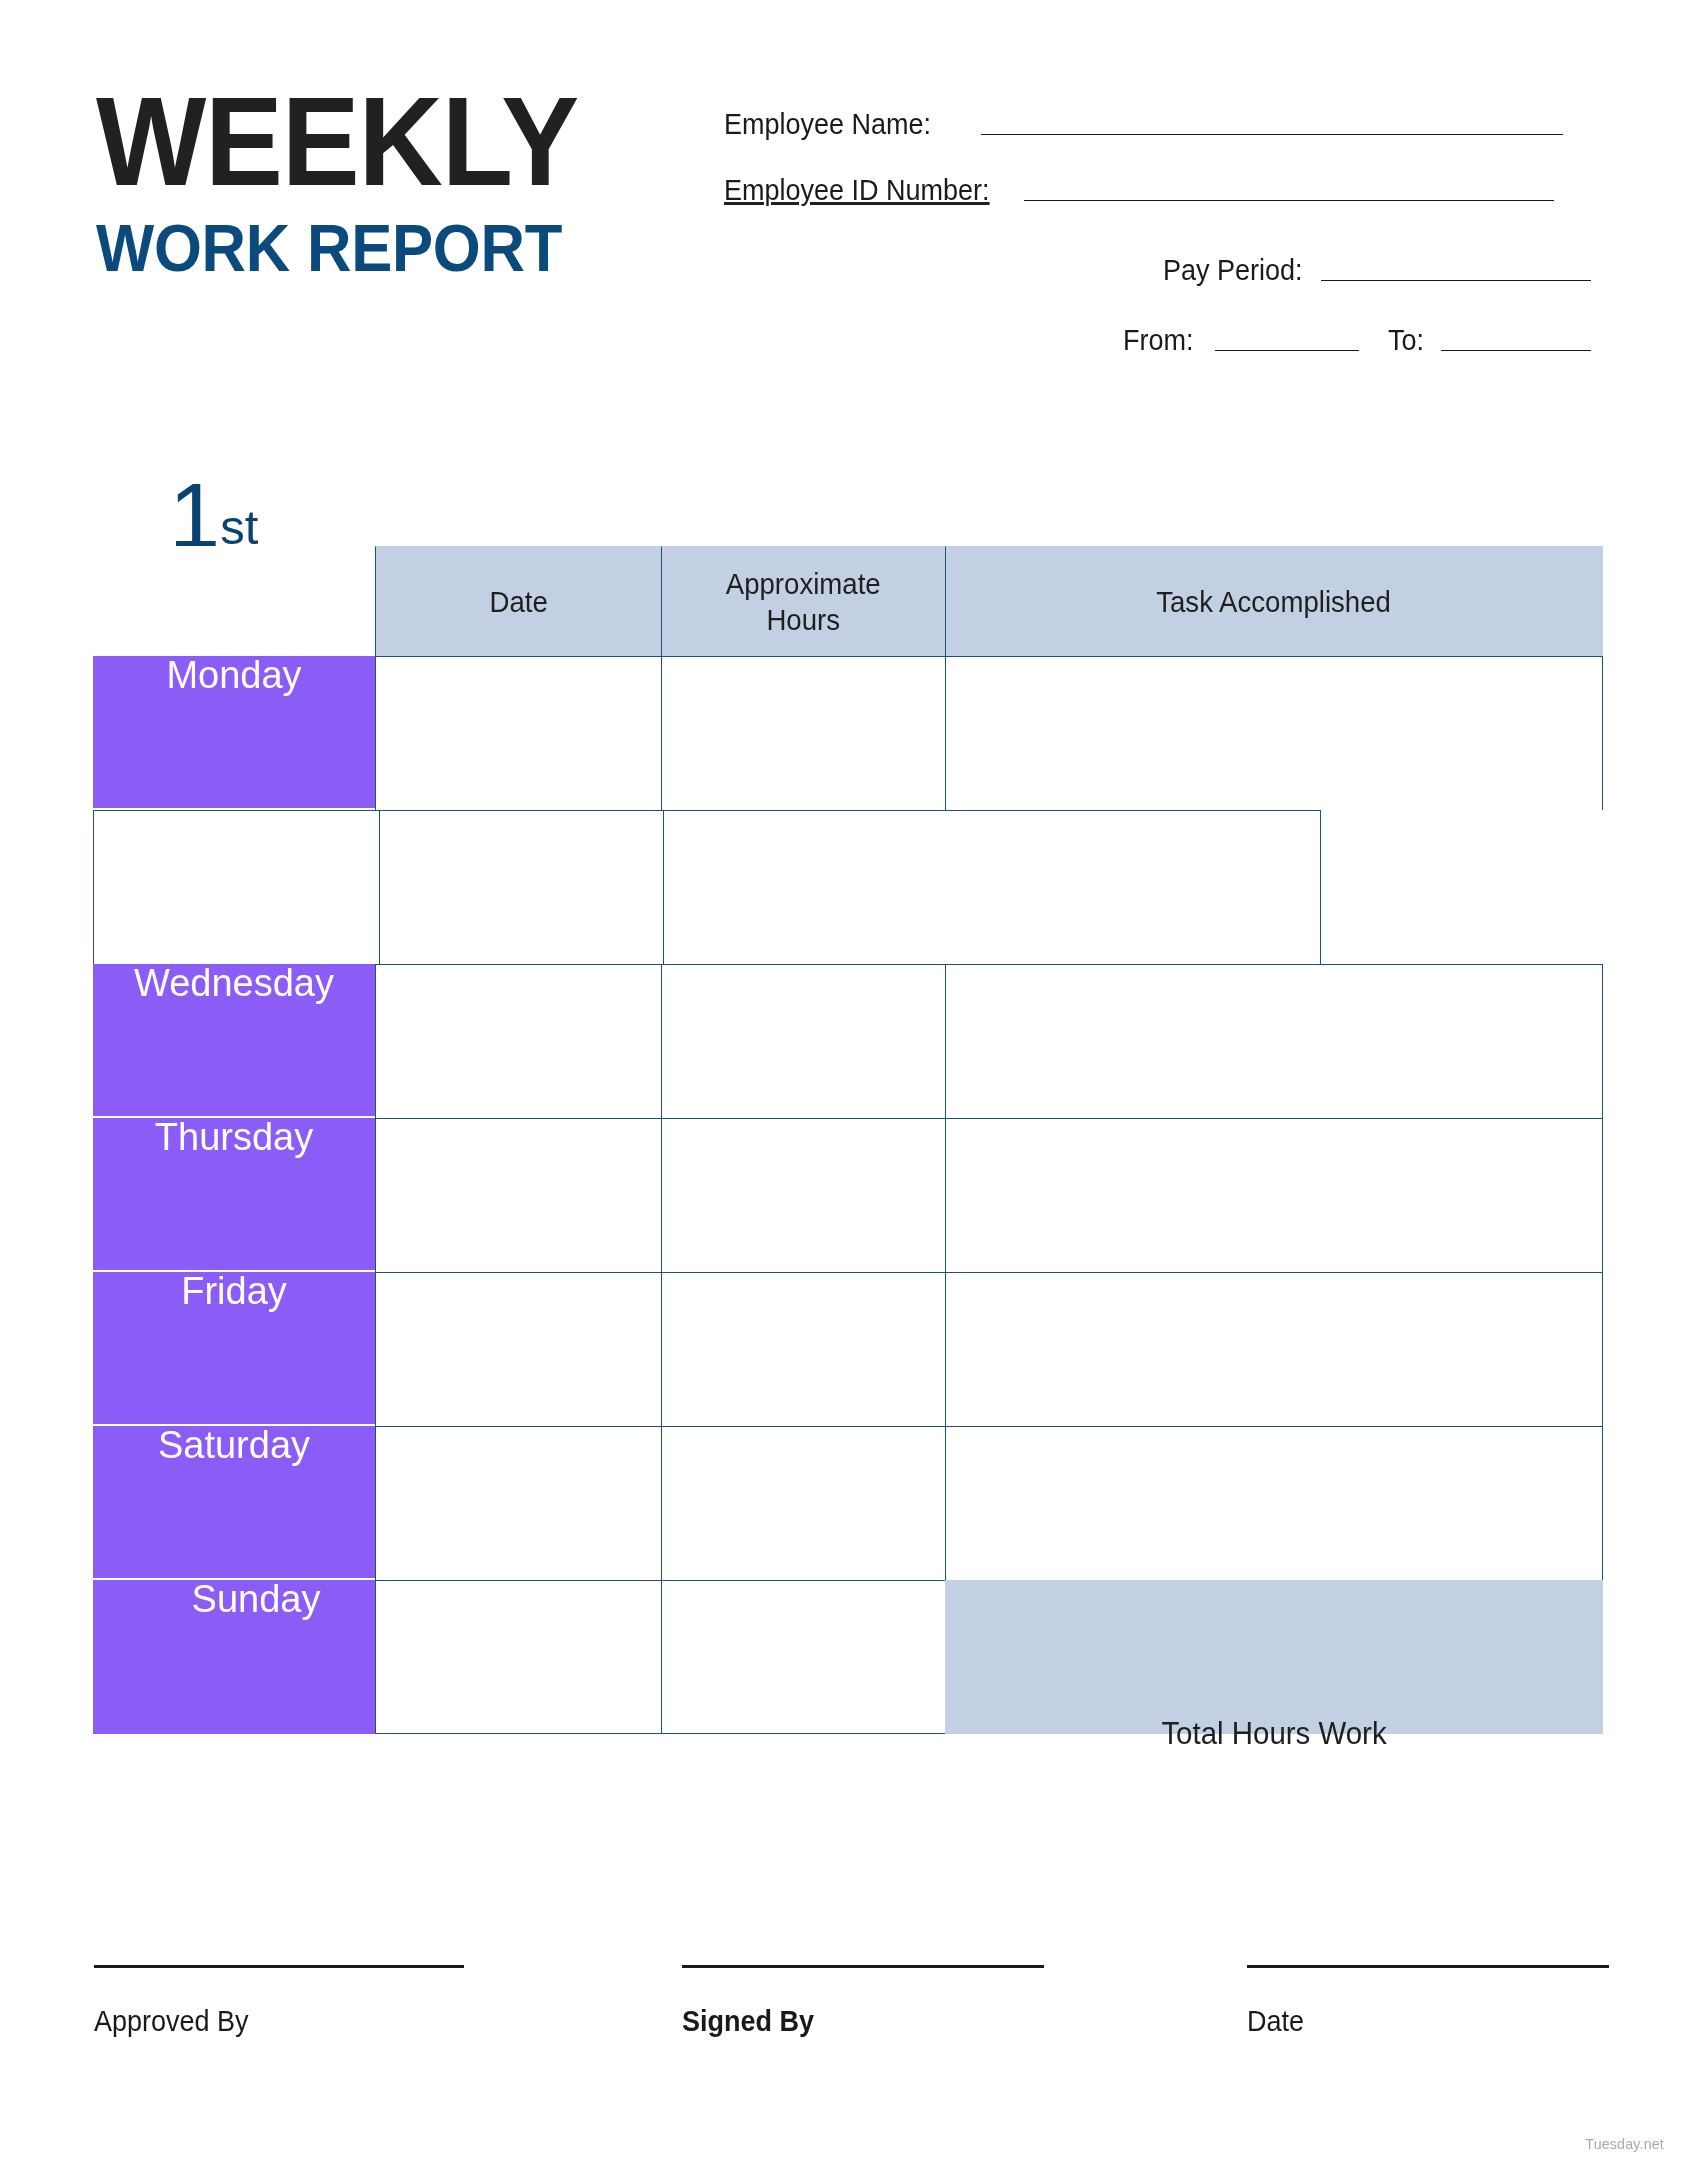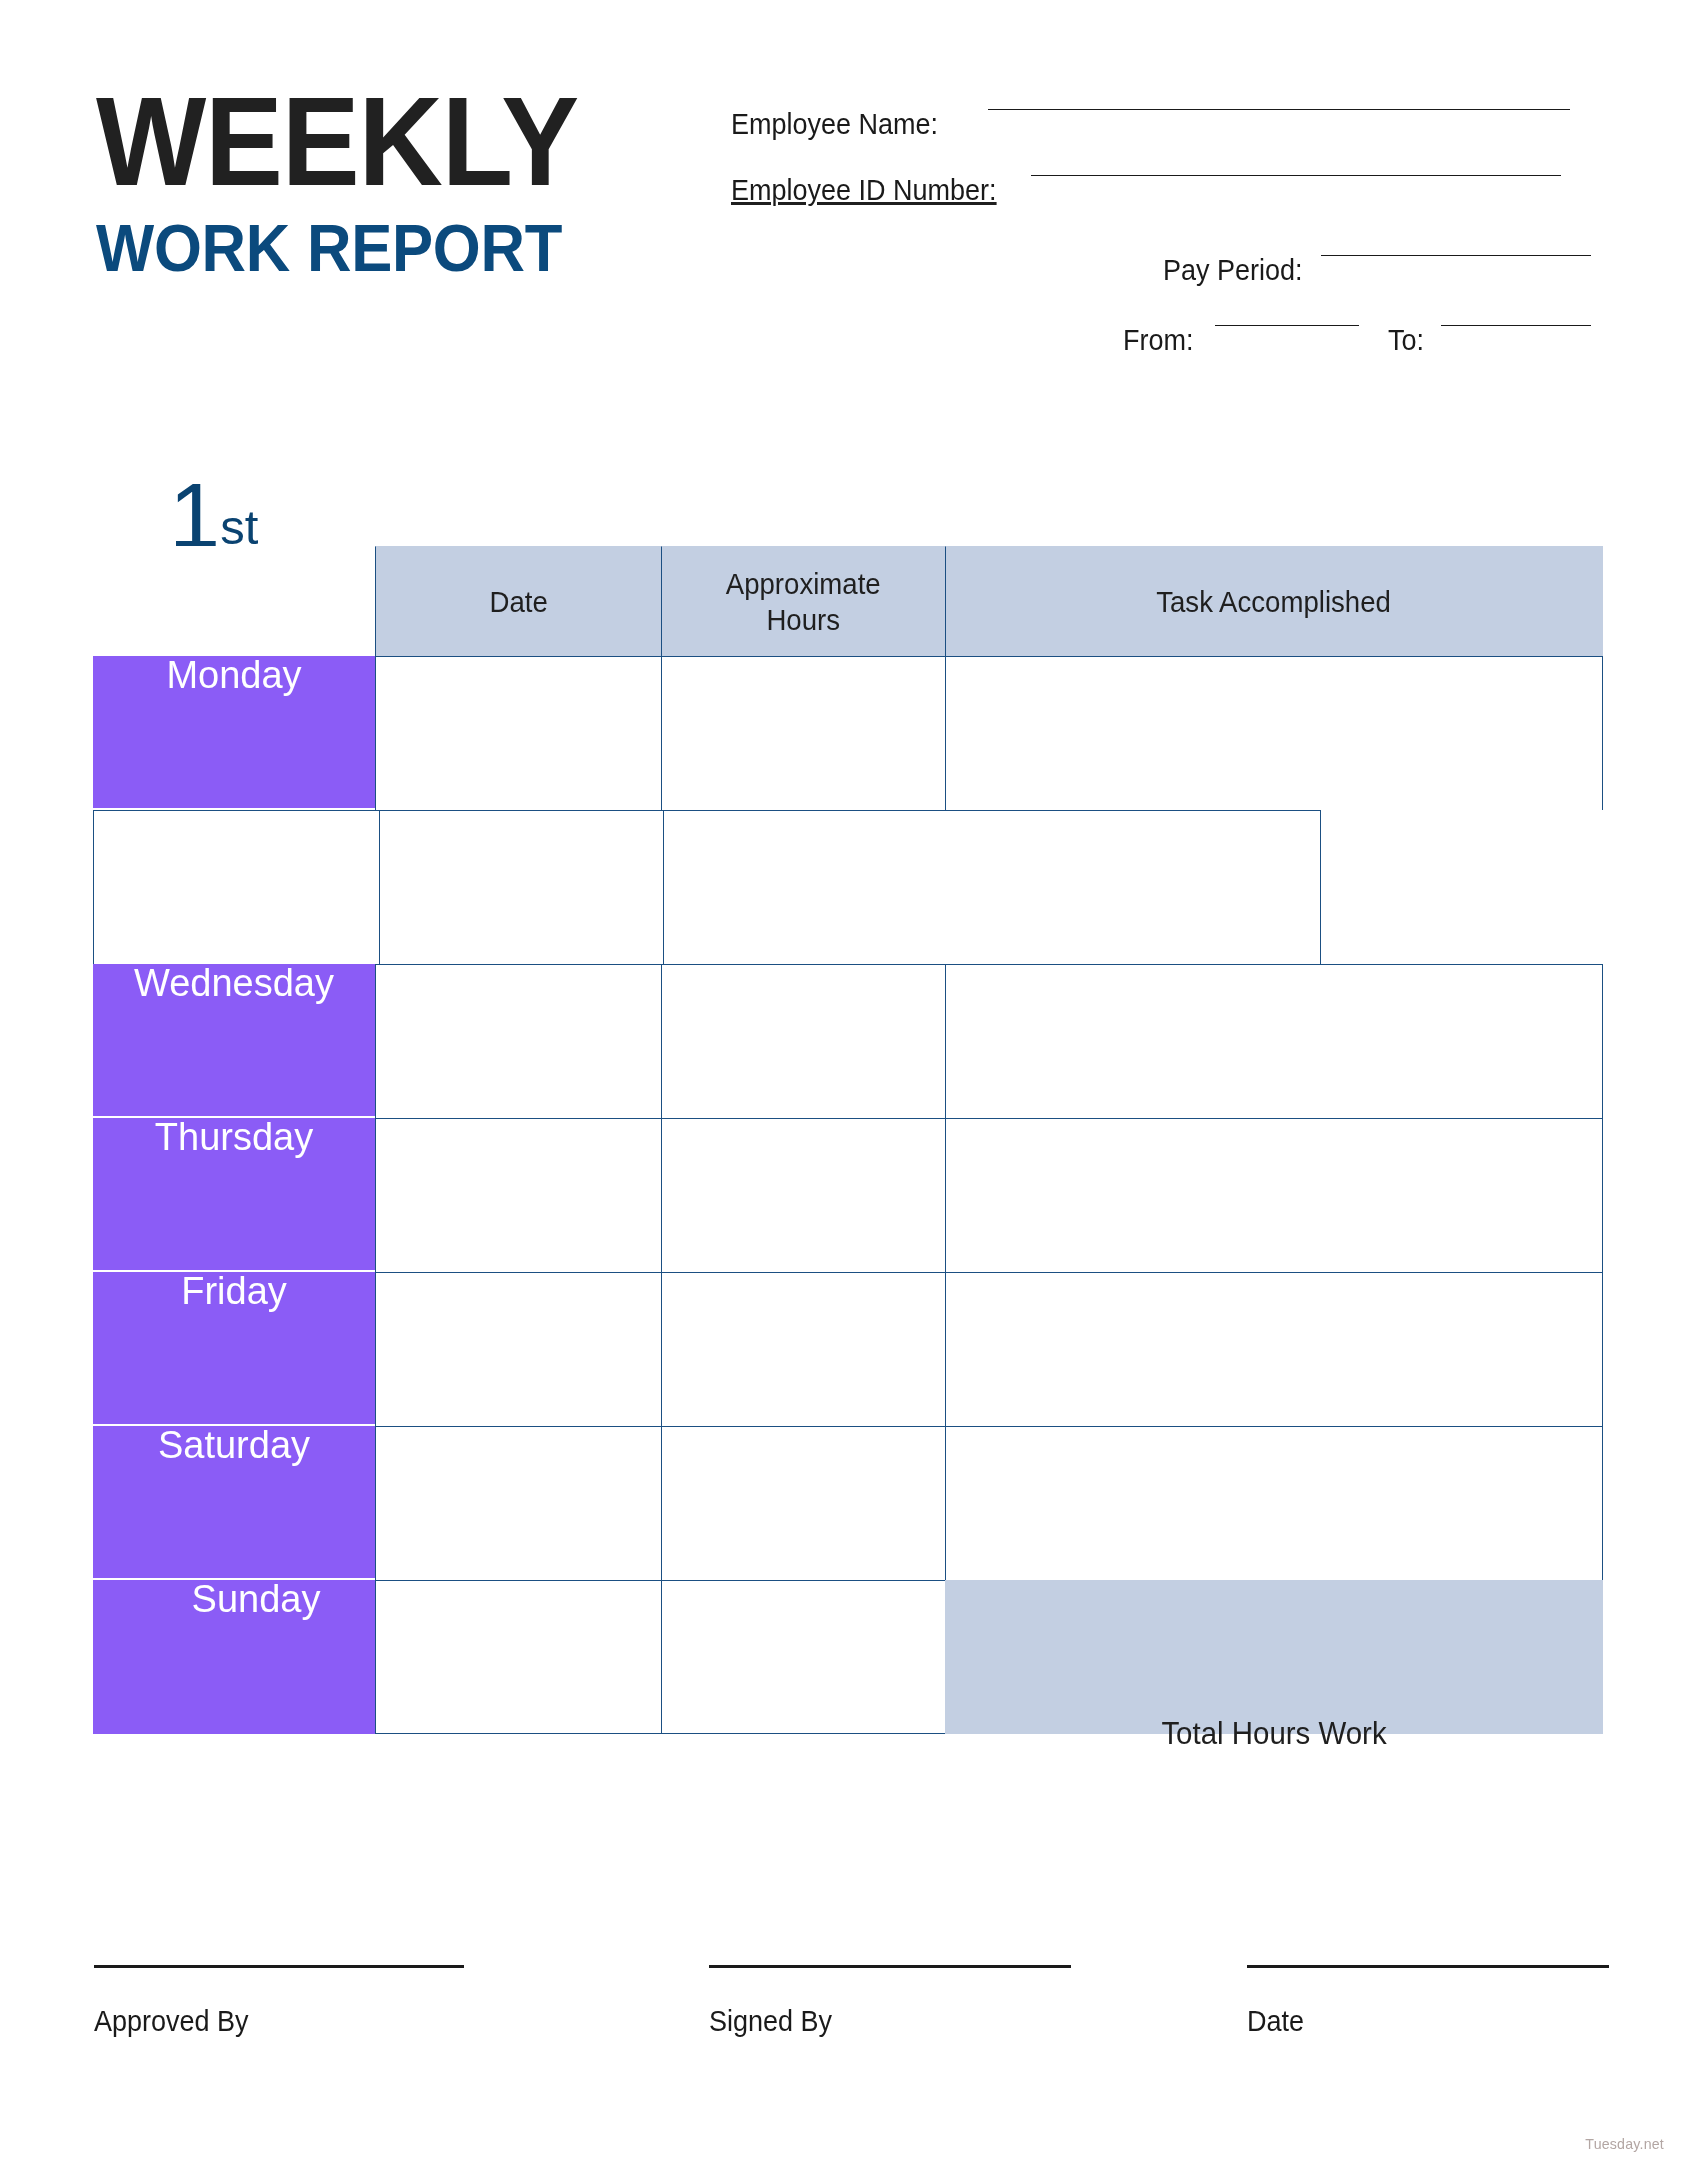--- a/index.html
+++ b/index.html
@@ -54,24 +54,23 @@
 
   
   .formfields {
     position: absolute;
     left: 724px;
     top: 109px;
     width: 867px;
   }
   .ff-row {
     display: flex;
-    align-items: flex-start;
+    align-items: flex-end;
     white-space: nowrap;
     margin-bottom: 36px;
-    margin-left: 7px;
   }
   .ff-row.r2 { margin-bottom: 50px; text-decoration: underline; }
   .ff-row.r3 { justify-content: flex-end; margin-bottom: 40px; }
   .ff-row.r4 { justify-content: flex-end; margin-bottom: 0; }
 
   .ff-label {
     font-family: "Liberation Sans Narrow", "Liberation Sans", sans-serif;
     font-size: 30px;
     color: #1a1a1a;
     transform: scaleX(0.90);
@@ -215,21 +214,21 @@
   .sig-label {
     margin-top: 36px;
     font-family: "Liberation Sans Narrow", "Liberation Sans", sans-serif;
     font-size: 30px;
     color: #1a1a1a;
     transform: scaleX(0.90);
     transform-origin: left top;
     white-space: nowrap;
   }
   .sig-approved { left: 94px; width: 370px; }
-  .sig-signed   { left: 709px; width: 362px; }
+  .sig-signed   { left: 682px; width: 362px; font-weight: bold; }
   .sig-date     { left: 1247px; width: 362px; }
 
   
   .watermark {
     position: absolute;
     right: 34px;
     bottom: 31px;
     font-family: "Liberation Sans", sans-serif;
     font-size: 14.2px;
     color: #b3a6a3;

